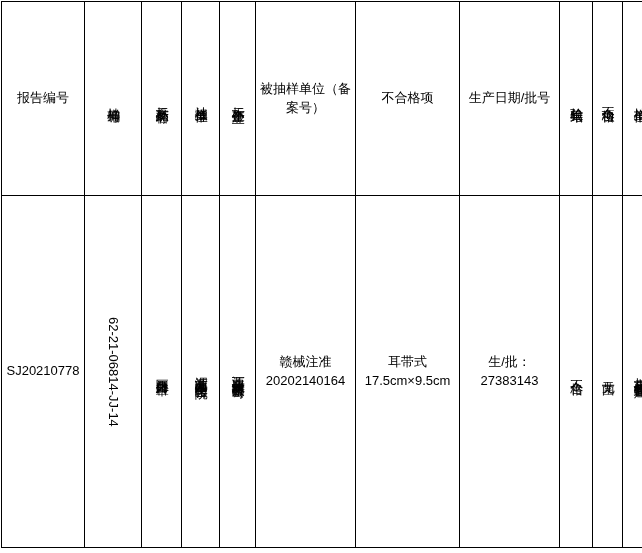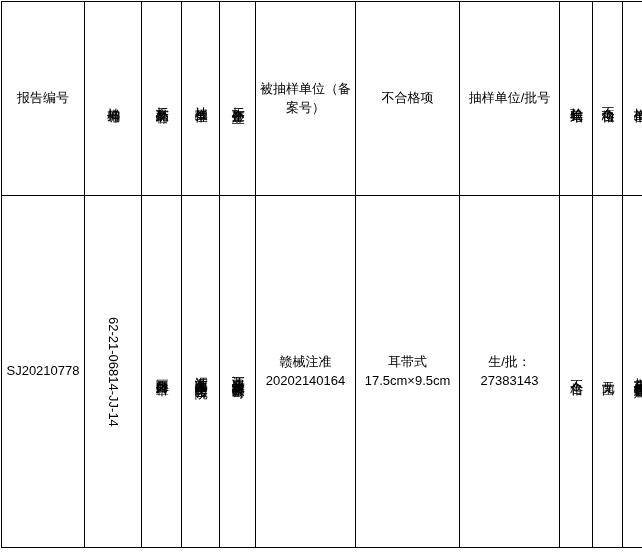--- a/index.html
+++ b/index.html
@@ -141,21 +141,21 @@
               <span class="horiz">被抽样单位（备案号）</span>
             </div>
         </th>
         <th>
           <div class="cell-inner">
               <span class="horiz">不合格项</span>
             </div>
         </th>
         <th>
           <div class="cell-inner">
-              <span class="horiz">抽样单位/批号</span>
+              <span class="horiz">生产日期/批号</span>
             </div>
         </th>
         <th class="narrow-col">
           <div class="cell-inner">
               <span class="vert">检验结果</span>
             </div>
         </th>
         <th class="narrow-col">
           <div class="cell-inner">
               <span class="vert">不合格项</span>

